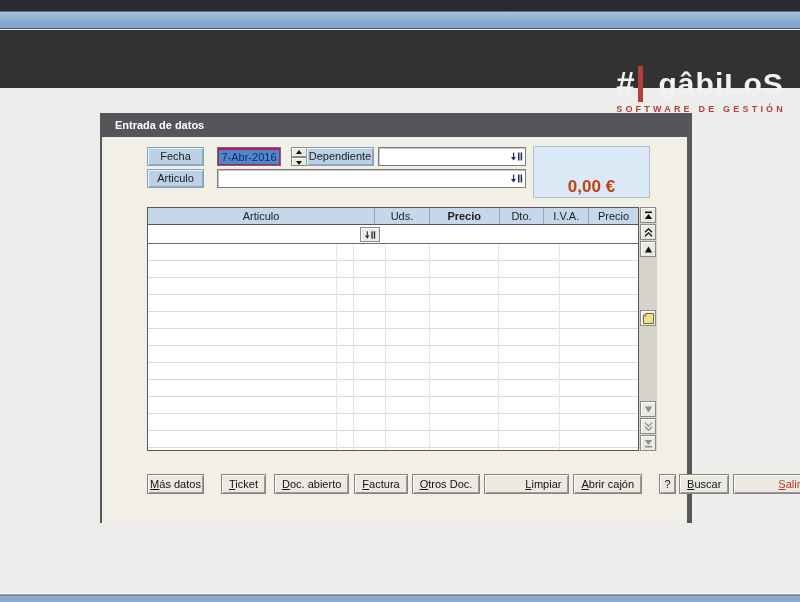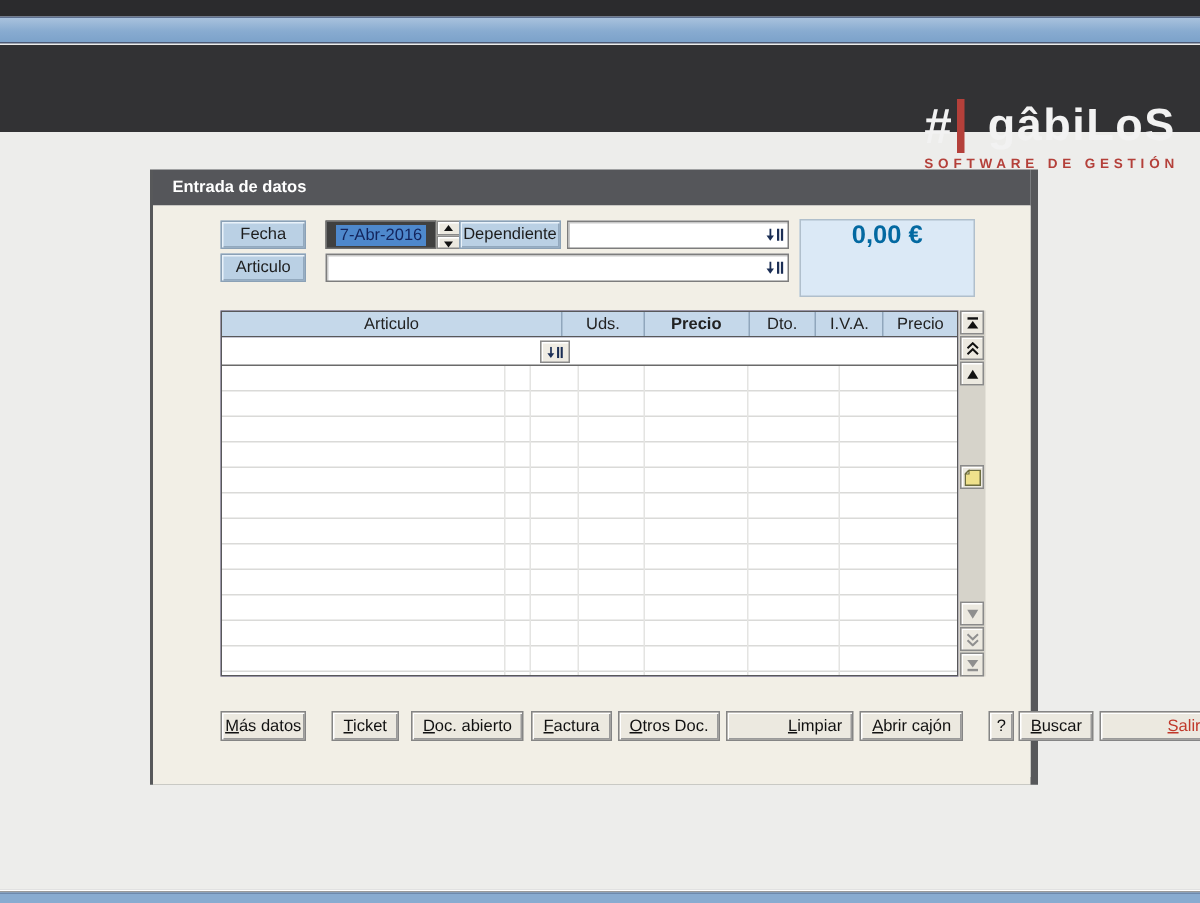--- a/index.html
+++ b/index.html
@@ -32,41 +32,41 @@
             border-left:2px solid #57585a; border-right:5px solid #57585a; border-bottom:5px solid #57585a; }
   .dlg-title { height:24px; background:#55565a; color:#ffffff; font-size:11px; font-weight:bold;
                padding:6px 0 0 13px; }
   .dlg-inner { position:relative; height:386px; background:#f2efe6; }
 
   
   .fbtn { position:absolute; height:19px; background:#bad0e4; border:1px solid #8ba1b6;
           box-shadow:inset 1px 1px 0 #e9f2fa, inset -1px -1px 0 #93a9be;
           font-size:11px; color:#1c1c1c; text-align:center; line-height:17px; cursor:default; }
 
-  .date-field { position:absolute; left:115px; top:10px; width:74px; height:19px;
-                background:#404040; border:1px solid #6e6e6e; font-size:11px;
+  .date-field { position:absolute; left:115px; top:10px; width:64px; height:19px;
+                background:#be185d; border:1px solid #6e6e6e; font-size:11px;
                 display:flex; align-items:center; justify-content:center; }
   .date-sel { background:#4e88cc; color:#13245c; padding:1px 2px; }
 
   .spinner { position:absolute; left:189px; top:10px; width:16px; height:19px;
              display:flex; flex-direction:column; }
   .spin-btn { flex:1; background:#ece9e0; border:1px solid #8a8a8a;
               box-shadow:inset 1px 1px 0 #fff; position:relative; }
   .spin-btn.up::after, .spin-btn.down::after { content:""; position:absolute; left:4px; }
   .spin-btn.up::after   { top:2px; border-left:3px solid transparent; border-right:3px solid transparent; border-bottom:4px solid #111; }
   .spin-btn.down::after { top:3px; border-left:3px solid transparent; border-right:3px solid transparent; border-top:4px solid #111; }
 
   .combo { position:absolute; height:19px; background:#ffffff; border:1px solid #7d7d7d;
            box-shadow:inset 1px 1px 0 #c9c9c9; display:flex; align-items:center;
            justify-content:flex-end; padding-right:2px; font-size:11px; }
 
   .total-box { position:absolute; left:431px; top:9px; width:117px; height:52px;
                background:#dbe9f6; border:1px solid #b0bfcc;
-               display:flex; align-items:flex-start; justify-content:center;
-               color:#0369a1; font-size:17px; font-weight:bold; }
+               display:flex; align-items:flex-end; justify-content:center;
+               color:#c2410c; font-size:17px; font-weight:bold; }
 
   
   .grid-wrap { position:absolute; left:45px; top:70px; width:510px; height:244px; display:flex; }
   .grid { position:relative; width:492px; height:244px; border:1px solid #58585a; background:#c4b5fd; overflow:hidden; }
   .grid-header { display:flex; height:17px; background:#c5d8ea; border-bottom:1px solid #58585a; }
   .gh-cell { font-size:11px; color:#222; text-align:center; line-height:16px;
              border-right:1px solid #90a6bc; overflow:hidden; white-space:nowrap; }
   .gh-cell:last-child { border-right:none; }
   .entry-row { position:relative; height:19px; background:#ffffff; border-bottom:1px solid #6a6a6a; }
   .entry-combo-btn { position:absolute; left:212px; top:2px; width:20px; height:15px;

